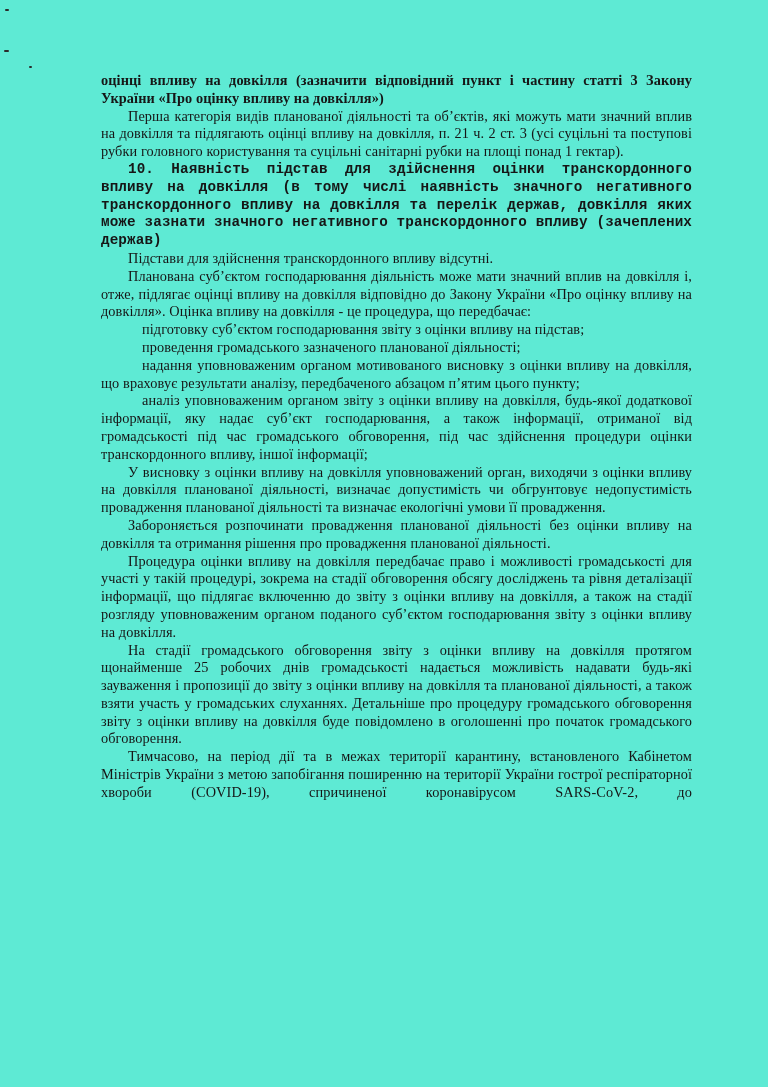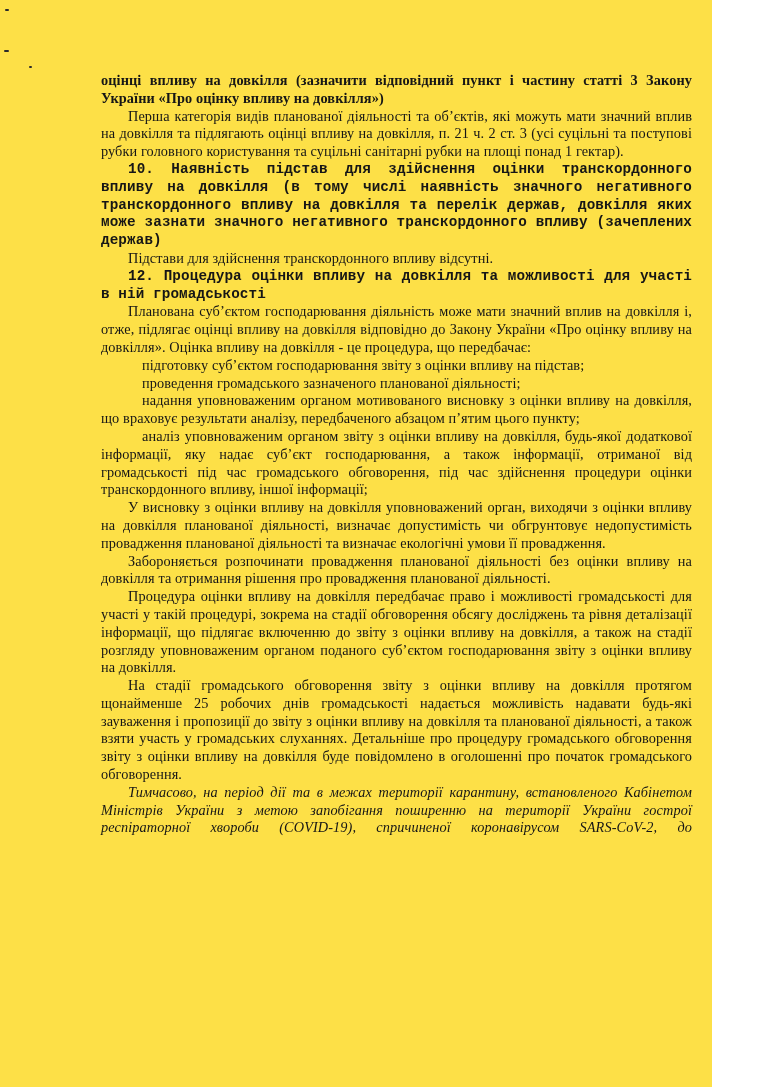--- a/index.html
+++ b/index.html
@@ -2,23 +2,23 @@
 <html lang="uk"><head>
 <meta charset="utf-8">
 <style>
   html, body {
     margin: 0;
     padding: 0;
     background: #ffffff;
   }
   .page {
     position: relative;
-    width: 712px;
+    width: 768px;
     height: 1087px;
-    background: #fde047;
+    background: #5eead4;
     overflow: hidden;
     font-family: "Liberation Serif", "DejaVu Serif", serif;
     color: #161616;
   }
   .artifact {
     position: absolute;
     background: #2b2b2b;
     border-radius: 1px;
   }
   .a1 { left: 5px;  top: 9px;  width: 4px; height: 2px; }
@@ -34,37 +34,36 @@
     letter-spacing: 0.1px;
   }
   .doc p {
     margin: 0;
     text-align: justify;
   }
   .b    { font-weight: bold; }
   .ind  { text-indent: 27px; }
   .deep { text-indent: 41px; }
   .gap  { margin-top: 9px; font-family: Liberation Mono, monospace; }
-  .cont { text-align-last: justify; font-style: italic; }
+  .cont { text-align-last: justify; }
 </style>
 </head>
 <body>
 
 <main class="page">
 
   <span class="artifact a1"></span>
   <span class="artifact a2"></span>
   <span class="artifact a3"></span>
 
   <div class="doc">
     <p class="b">оцінці впливу на довкілля (зазначити відповідний пункт і частину статті 3 Закону України «Про оцінку впливу на довкілля»)</p>
     <p class="ind">Перша категорія видів планованої діяльності та об’єктів, які можуть мати значний вплив на довкілля та підлягають оцінці впливу на довкілля, п. 21 ч. 2 ст. 3 (усі суцільні та поступові рубки головного користування та суцільні санітарні рубки на площі понад 1 гектар).</p>
     <p class="b ind gap">10. Наявність підстав для здійснення оцінки транскордонного впливу на довкілля (в тому числі наявність значного негативного транскордонного впливу на довкілля та перелік держав, довкілля яких може зазнати значного негативного транскордонного впливу (зачеплених держав)</p>
     <p class="ind">Підстави для здійснення транскордонного впливу відсутні.</p>
-    <p class="b ind gap">12. Процедура оцінки впливу на довкілля та можливості для участі в ній громадськості</p>
     <p class="ind">Планована суб’єктом господарювання діяльність може мати значний вплив на довкілля і, отже, підлягає оцінці впливу на довкілля відповідно до Закону України «Про оцінку впливу на довкілля». Оцінка впливу на довкілля - це процедура, що передбачає:</p>
     <p class="deep">підготовку суб’єктом господарювання звіту з оцінки впливу на підстав;</p>
     <p class="deep">проведення громадського зазначеного планованої діяльності;</p>
     <p class="deep">надання уповноваженим органом мотивованого висновку з оцінки впливу на довкілля, що враховує результати аналізу, передбаченого абзацом п’ятим цього пункту;</p>
     <p class="deep">аналіз уповноваженим органом звіту з оцінки впливу на довкілля, будь-якої додаткової інформації, яку надає суб’єкт господарювання, а також інформації, отриманої від громадськості під час громадського обговорення, під час здійснення процедури оцінки транскордонного впливу, іншої інформації;</p>
     <p class="ind">У висновку з оцінки впливу на довкілля уповноважений орган, виходячи з оцінки впливу на довкілля планованої діяльності, визначає допустимість чи обгрунтовує недопустимість провадження планованої діяльності та визначає екологічні умови її провадження.</p>
     <p class="ind">Забороняється розпочинати провадження планованої діяльності без оцінки впливу на довкілля та отримання рішення про провадження планованої діяльності.</p>
     <p class="ind">Процедура оцінки впливу на довкілля передбачає право і можливості громадськості для участі у такій процедурі, зокрема на стадії обговорення обсягу досліджень та рівня деталізації інформації, що підлягає включенню до звіту з оцінки впливу на довкілля, а також на стадії розгляду уповноваженим органом поданого суб’єктом господарювання звіту з оцінки впливу на довкілля.</p>
     <p class="ind">На стадії громадського обговорення звіту з оцінки впливу на довкілля протягом щонайменше 25 робочих днів громадськості надається можливість надавати будь-які зауваження і пропозиції до звіту з оцінки впливу на довкілля та планованої діяльності, а також взяти участь у громадських слуханнях. Детальніше про процедуру громадського обговорення звіту з оцінки впливу на довкілля буде повідомлено в оголошенні про початок громадського обговорення.</p>
     <p class="ind cont">Тимчасово, на період дії та в межах території карантину, встановленого Кабінетом Міністрів України з метою запобігання поширенню на території України гострої респіраторної хвороби (COVID-19), спричиненої коронавірусом SARS-CoV-2, до</p>

